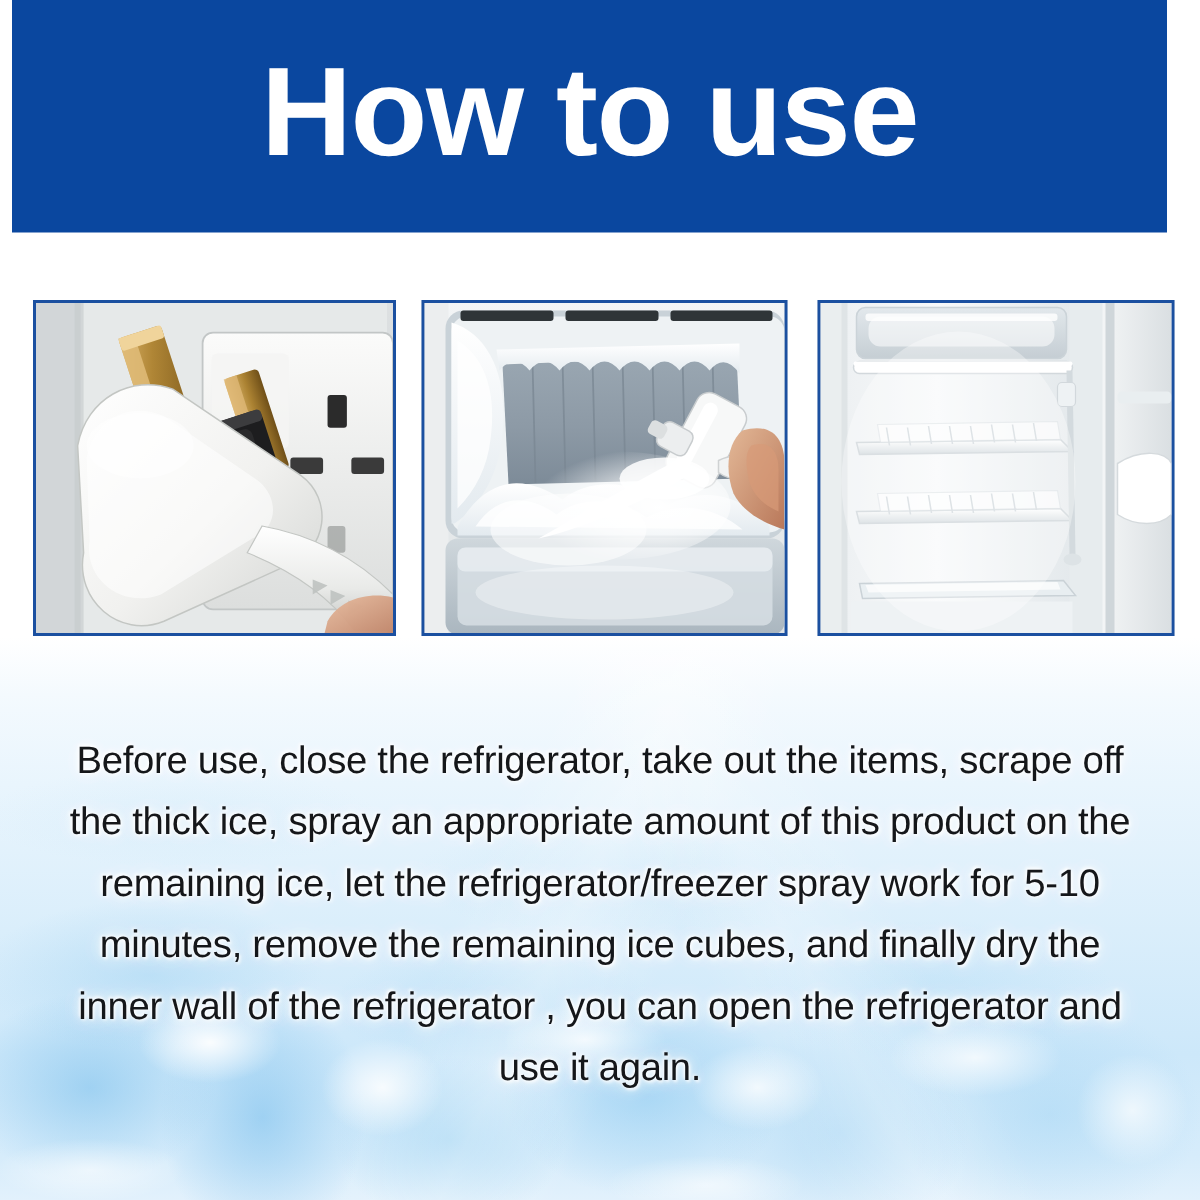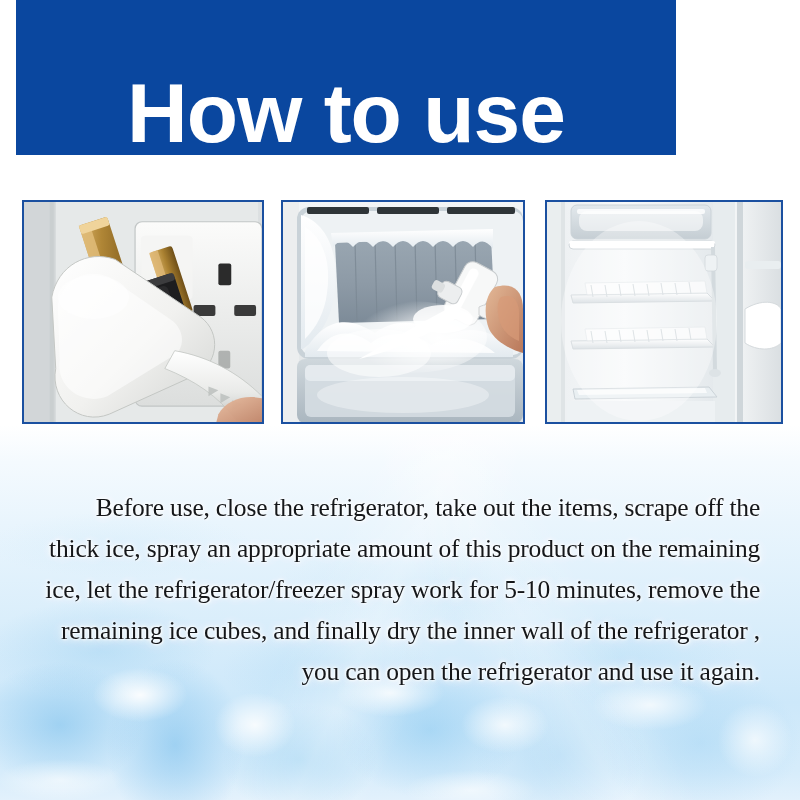--- a/index.html
+++ b/index.html
@@ -66,27 +66,27 @@
       radial-gradient(ellipse 55px 55px at 755px 315px, rgba(255,255,255,.70), rgba(255,255,255,0) 68%),
       radial-gradient(ellipse 90px 30px at 60px 355px, rgba(255,255,255,.60), rgba(255,255,255,0) 70%),
       radial-gradient(ellipse 95px 28px at 470px 365px, rgba(255,255,255,.55), rgba(255,255,255,0) 70%),
       linear-gradient(115deg, rgba(255,255,255,0) 40%, rgba(255,255,255,.28) 48%, rgba(255,255,255,0) 56%),
       linear-gradient(62deg, rgba(255,255,255,0) 55%, rgba(255,255,255,.22) 62%, rgba(255,255,255,0) 70%);
   }
 
   
   .banner {
     position: absolute;
-    left: 16px;
+    left: 8px;
     top: 0;
-    width: 660px;
+    width: 770px;
     height: 155px;
     background: #0a479f;
     display: flex;
-    align-items: flex-end;
+    align-items: center;
     justify-content: center;
   }
   .banner-title {
     color: #ffffff;
     font-family: "Liberation Sans", sans-serif;
     font-size: 84px;
     font-weight: bold;
     letter-spacing: -1px;
     line-height: 1;
     margin-top: -8px;
@@ -114,22 +114,22 @@
   .photo-2 { left: 281px; width: 244px; }
   .photo-3 { left: 545px; width: 238px; }
   .photo svg { display: block; width: 100%; height: 100%; }
 
   
   .instructions {
     position: absolute;
     left: 40px;
     top: 487px;
     width: 720px;
-    text-align: right;
-    font-family: Liberation Serif, serif;
+    text-align: center;
+    font-family: Liberation Sans, sans-serif;
     font-size: 25.5px;
     line-height: 41px;
     color: #15171a;
     letter-spacing: -0.2px;
     text-shadow:
       0 0 6px rgba(255,255,255,.95),
       0 0 12px rgba(255,255,255,.85),
       0 0 18px rgba(255,255,255,.7),
       1px 1px 2px rgba(255,255,255,.9),
       -1px -1px 2px rgba(255,255,255,.9);

